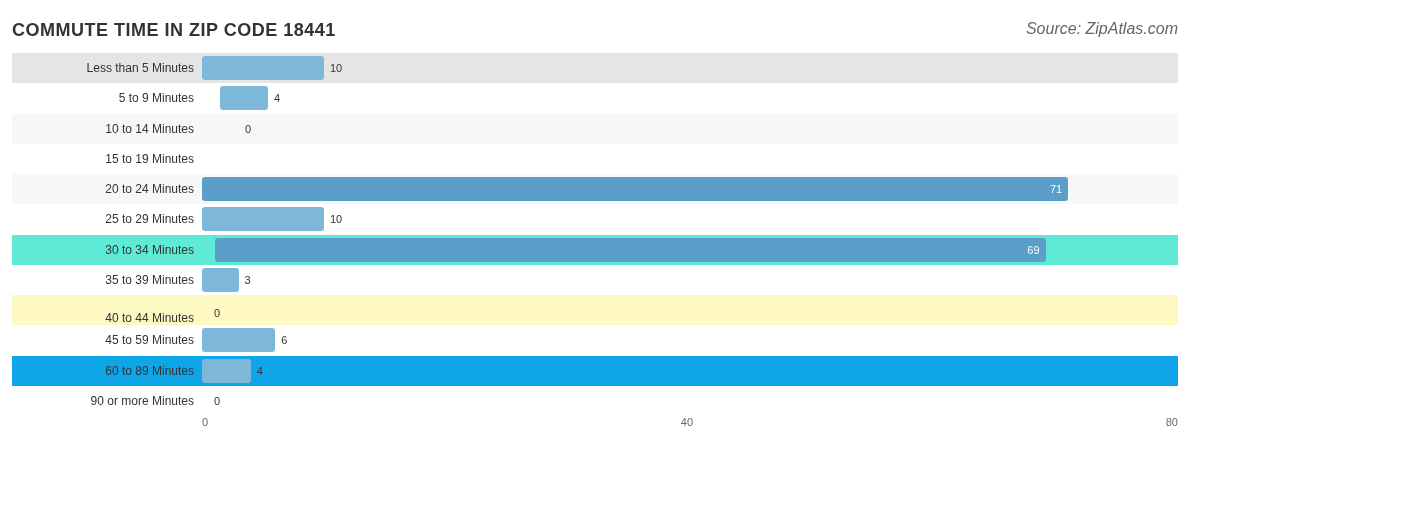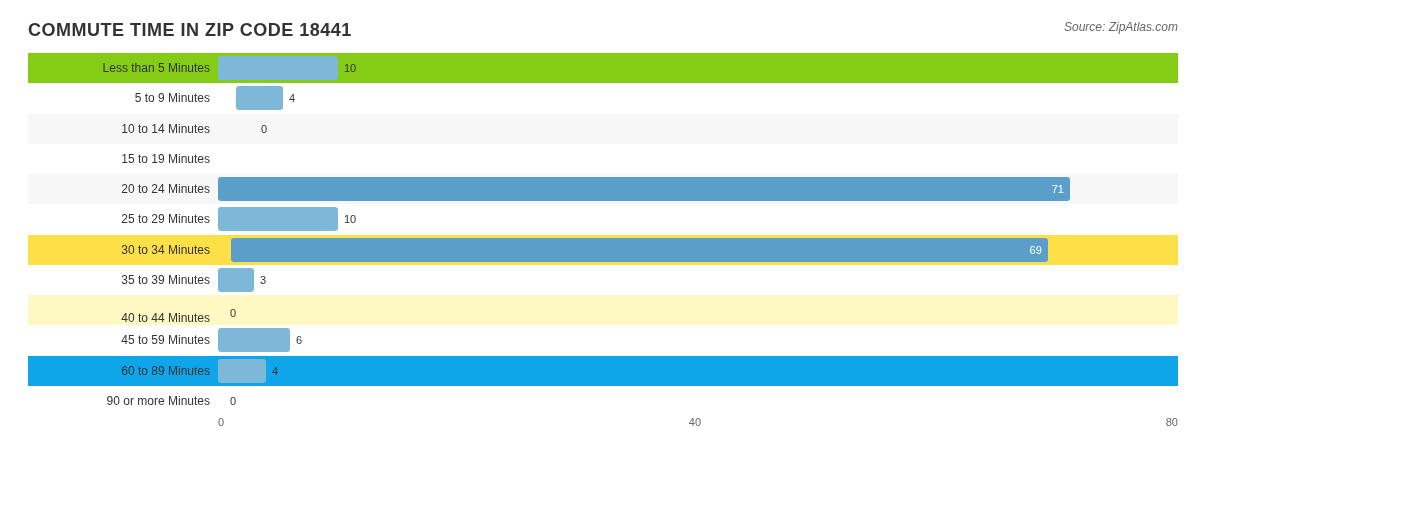--- a/index.html
+++ b/index.html
@@ -6,38 +6,38 @@
     body {
       font-family: Arial, sans-serif;
       background: #fff;
       width: 1406px;
       height: 523px;
       overflow: hidden;
     }
     .chart-container {
       width: 1198px;
       height: 523px;
-      padding: 20px 20px 50px 28px;
+      padding: 20px 20px 50px 12px;
       position: relative;
     }
     .chart-header {
       display: flex;
       justify-content: space-between;
       align-items: flex-start;
       margin-bottom: 12px;
     }
     .chart-title {
       font-size: 18px;
       font-weight: bold;
       color: #333;
       text-transform: uppercase;
       letter-spacing: 0.5px;
     }
     .chart-source {
-      font-size: 12px;
+      font-size: 16px;
       color: #666;
       font-style: italic;
     }
     .chart-body {
       position: relative;
       width: 100%;
       height: calc(100% - 60px);
     }
     .grid-lines {
       position: absolute;
@@ -137,21 +137,21 @@
   </div>
 
   <div class="chart-body">
     <div class="grid-lines">
       <div class="grid-line"></div>
       <div class="grid-line"></div>
       <div class="grid-line"></div>
     </div>
 
     <div class="bars-area" id="bars-area">
-    <div class="bar-row" style="background: #84cc16;">
+    <div class="bar-row" style="background: #e5e5e5;">
           <div class="bar-label">Less than 5 Minutes</div>
           <div class="bar-track">
             <span class="bar-value" style="left: 12.5%; position: absolute;">10</span>
             <div class="bar-fill" style="width: 12.5%;"></div>
           </div>
         </div>
         <div class="bar-row" style="background: rgb(255, 255, 255); gap: 18px;">
           <div class="bar-label">5 to 9 Minutes</div>
           <div class="bar-track">
             <span class="bar-value" style="left: 5%; position: absolute;">4</span>
@@ -176,21 +176,21 @@
             </div>
           </div>
         </div>
         <div class="bar-row" style="background: rgb(255, 255, 255);">
           <div class="bar-label">25 to 29 Minutes</div>
           <div class="bar-track">
             <span class="bar-value" style="left: 12.5%; position: absolute;">10</span>
             <div class="bar-fill" style="width: 12.5%;"></div>
           </div>
         </div>
-        <div class="bar-row" style="background: #fde047; gap: 13px;">
+        <div class="bar-row" style="background: #5eead4; gap: 13px;">
           <div class="bar-label">30 to 34 Minutes</div>
           <div class="bar-track">
             <div class="bar-fill highlight" style="width: 86.25%;">
               <span class="bar-value inside">69</span>
             </div>
           </div>
         </div>
         <div class="bar-row" style="background: rgb(255, 255, 255);">
           <div class="bar-label">35 to 39 Minutes</div>
           <div class="bar-track">

